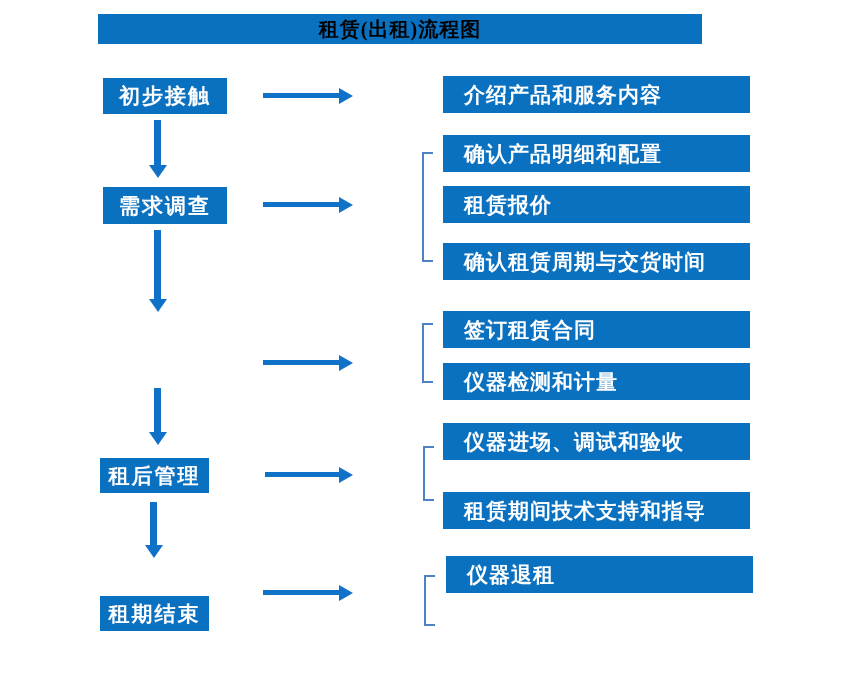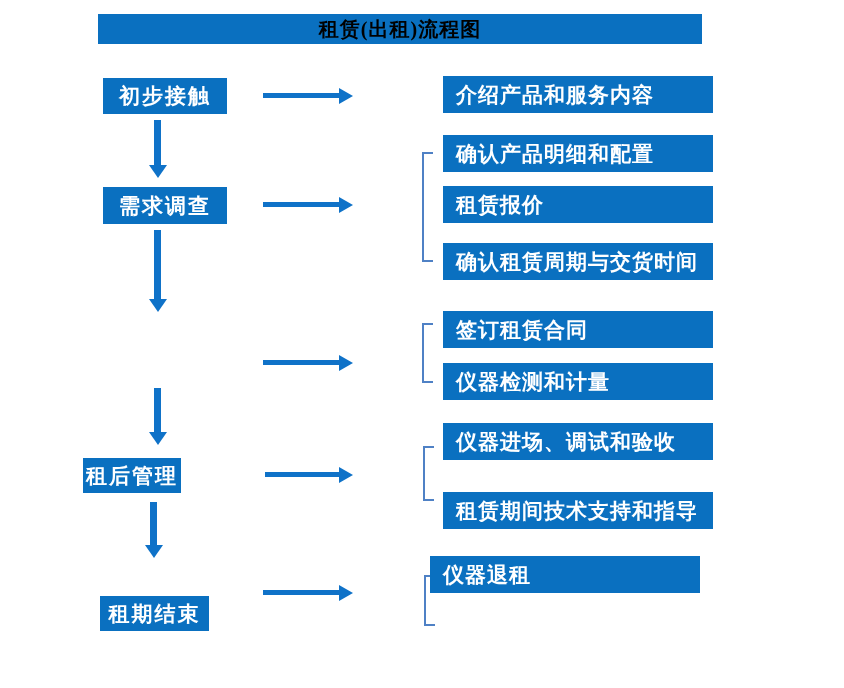--- a/index.html
+++ b/index.html
@@ -41,23 +41,23 @@
   }
   .rbox {
     position: absolute;
     background: #0a70c0;
     color: #ffffff;
     font-size: 21px;
     font-weight: bold;
     letter-spacing: 1px;
     display: flex;
     align-items: center;
-    padding-left: 13px;
+    padding-left: 21px;
     box-sizing: border-box;
-    width: 270px;
+    width: 307px;
     height: 37px;
   }
   .h-arrow {
     position: absolute;
     height: 5px;
     background: #0f72c8;
   }
   .h-arrow::after {
     content: "";
     position: absolute;
@@ -95,21 +95,21 @@
 </style>
 </head>
 <body>
 
 <div class="stage">
 
   <div class="title-banner">租赁(出租)流程图</div>
 
   <div class="lbox" style="left:103px;top:78px;width:124px;height:36px">初步接触</div>
   <div class="lbox" style="left:103px;top:187px;width:124px;height:37px">需求调查</div>
-  <div class="lbox" style="left:83px;top:458px;width:98px;height:35px">租后管理</div>
+  <div class="lbox" style="left:100px;top:458px;width:109px;height:35px">租后管理</div>
   <div class="lbox" style="left:100px;top:596px;width:109px;height:35px">租期结束</div>
 
   <div class="v-arrow" style="left:154px;top:120px;height:45px"></div>
   <div class="v-arrow" style="left:154px;top:230px;height:69px"></div>
   <div class="v-arrow" style="left:154px;top:388px;height:44px"></div>
   <div class="v-arrow" style="left:150px;top:502px;height:43px"></div>
 
   <div class="h-arrow" style="left:263px;top:93px;width:76px"></div>
   <div class="h-arrow" style="left:263px;top:202px;width:76px"></div>
   <div class="h-arrow" style="left:263px;top:360px;width:76px"></div>
@@ -126,15 +126,15 @@
   <div class="rbox" style="left:443px;top:135px">确认产品明细和配置</div>
   <div class="rbox" style="left:443px;top:186px">租赁报价</div>
   <div class="rbox" style="left:443px;top:243px">确认租赁周期与交货时间</div>
 
   <div class="rbox" style="left:443px;top:311px">签订租赁合同</div>
   <div class="rbox" style="left:443px;top:363px">仪器检测和计量</div>
 
   <div class="rbox" style="left:443px;top:423px">仪器进场、调试和验收</div>
   <div class="rbox" style="left:443px;top:492px">租赁期间技术支持和指导</div>
 
-  <div class="rbox" style="left:430px;top:556px">仪器退租</div>
+  <div class="rbox" style="left:446px;top:556px">仪器退租</div>
 
 </div>
 
 </body></html>

